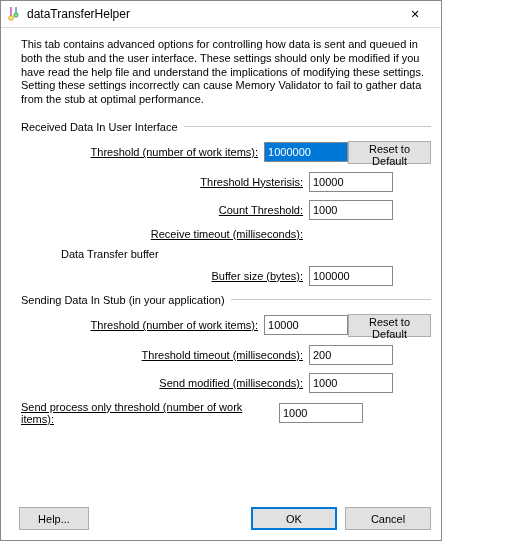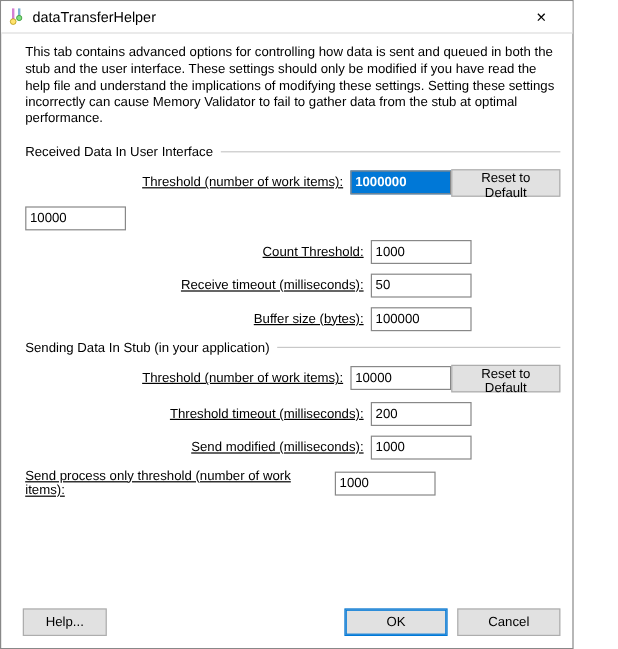--- a/index.html
+++ b/index.html
@@ -6,21 +6,21 @@
     box-sizing: border-box;
     font-family: "Segoe UI", Tahoma, sans-serif;
     font-size: 11px;
   }
   body {
     margin: 0;
     padding: 0;
     background: #fff;
   }
   .window {
-    width: 478px;
+    width: 442px;
     height: 541px;
     border: 1px solid #888;
     background: #fff;
     position: relative;
     display: flex;
     flex-direction: column;
   }
   .titlebar {
     height: 27px;
     background: #fff;
@@ -99,21 +99,20 @@
     height: 20px;
     border: 1px solid #888;
     padding: 1px 3px;
     font-size: 11px;
     background: #fff;
     color: #000;
   }
   .row input.selected {
     background: #0078d7;
     color: #fff;
-    font-weight: bold;
   }
   .btn {
     height: 23px;
     min-width: 86px;
     background: #e1e1e1;
     border: 1px solid #adadad;
     font-size: 11px;
     padding: 0 10px;
     cursor: default;
   }
@@ -177,33 +176,34 @@
       <span>Received Data In User Interface</span>
     </div>
 
     <div class="row">
       <span class="lbl">Threshold (number of work items):</span>
       <input type="text" class="selected" value="1000000" style="">
       <button class="reset-btn">Reset to Default</button>
     </div>
 
     <div class="row">
+      <span class="lbl">Threshold Hysterisis:</span>
       <input type="text" value="10000" style="">
     </div>
 
     <div class="row">
       <span class="lbl">Count Threshold:</span>
       <input type="text" value="1000" style="">
     </div>
 
     <div class="row">
       <span class="lbl">Receive timeout (milliseconds):</span>
-      <input type="text" value="50" style="">
-    </div>
-
+    </div>
+
+    <div class="sub-label">Data Transfer buffer</div>
 
     <div class="row">
       <span class="lbl">Buffer size (bytes):</span>
       <input type="text" value="100000" style="">
     </div>
 
     <div class="group-label spacer-group">
       <span>Sending Data In Stub (in your application)</span>
     </div>
 

